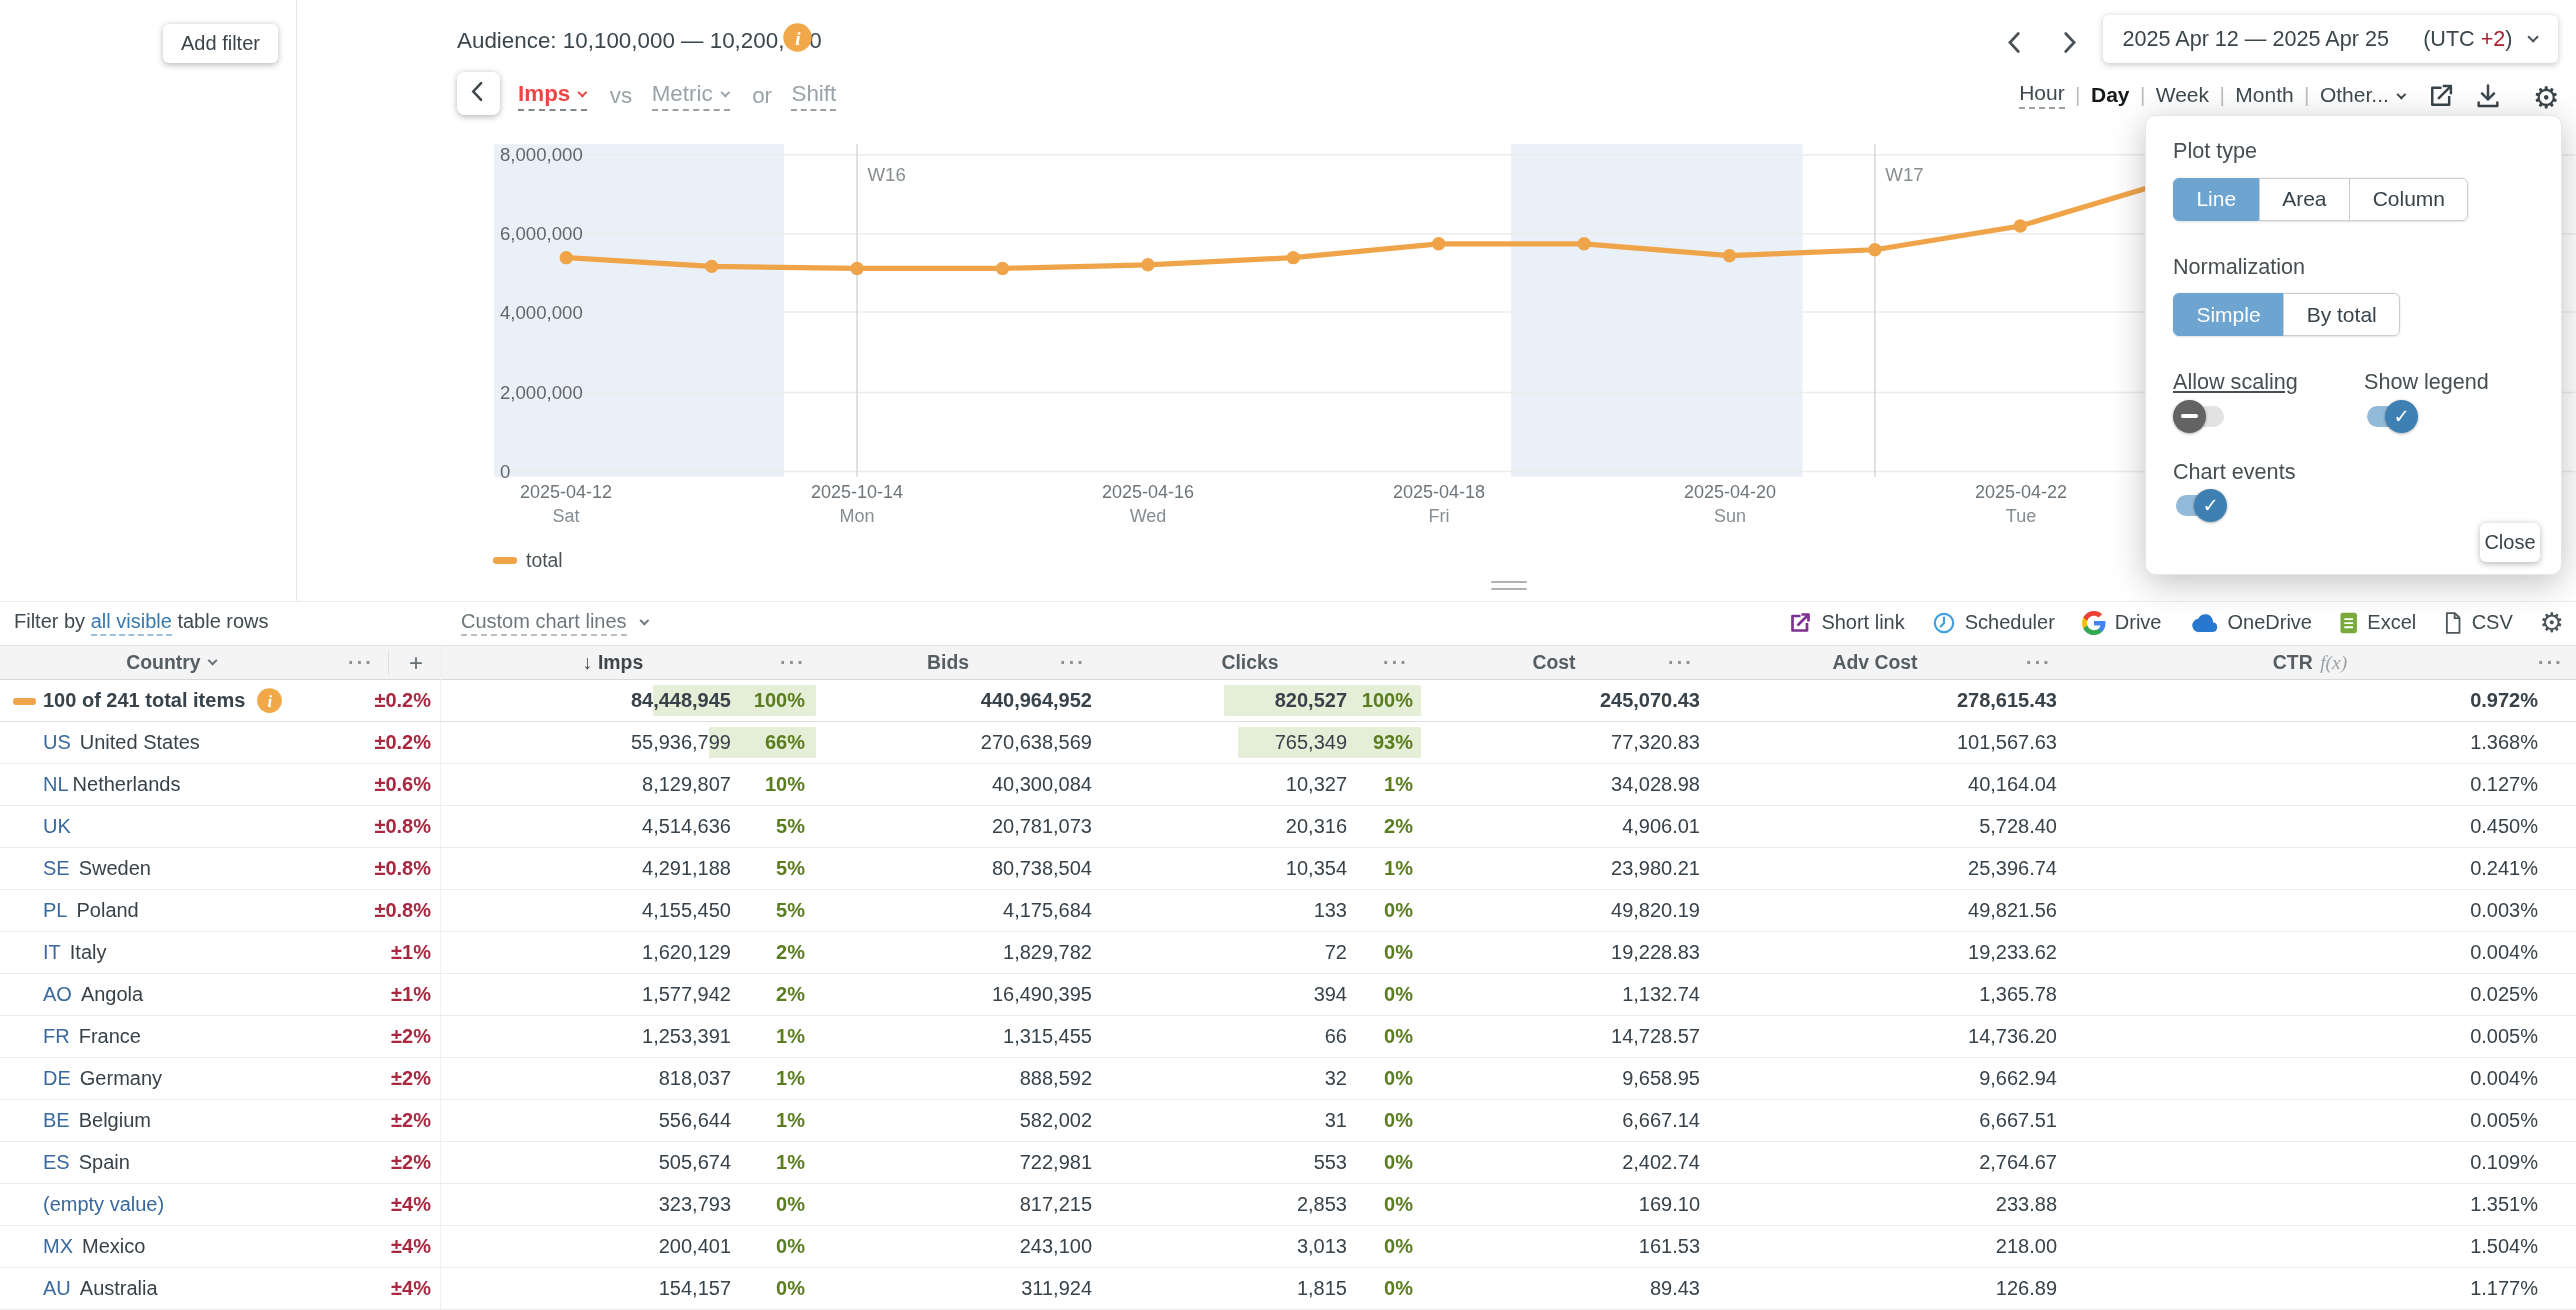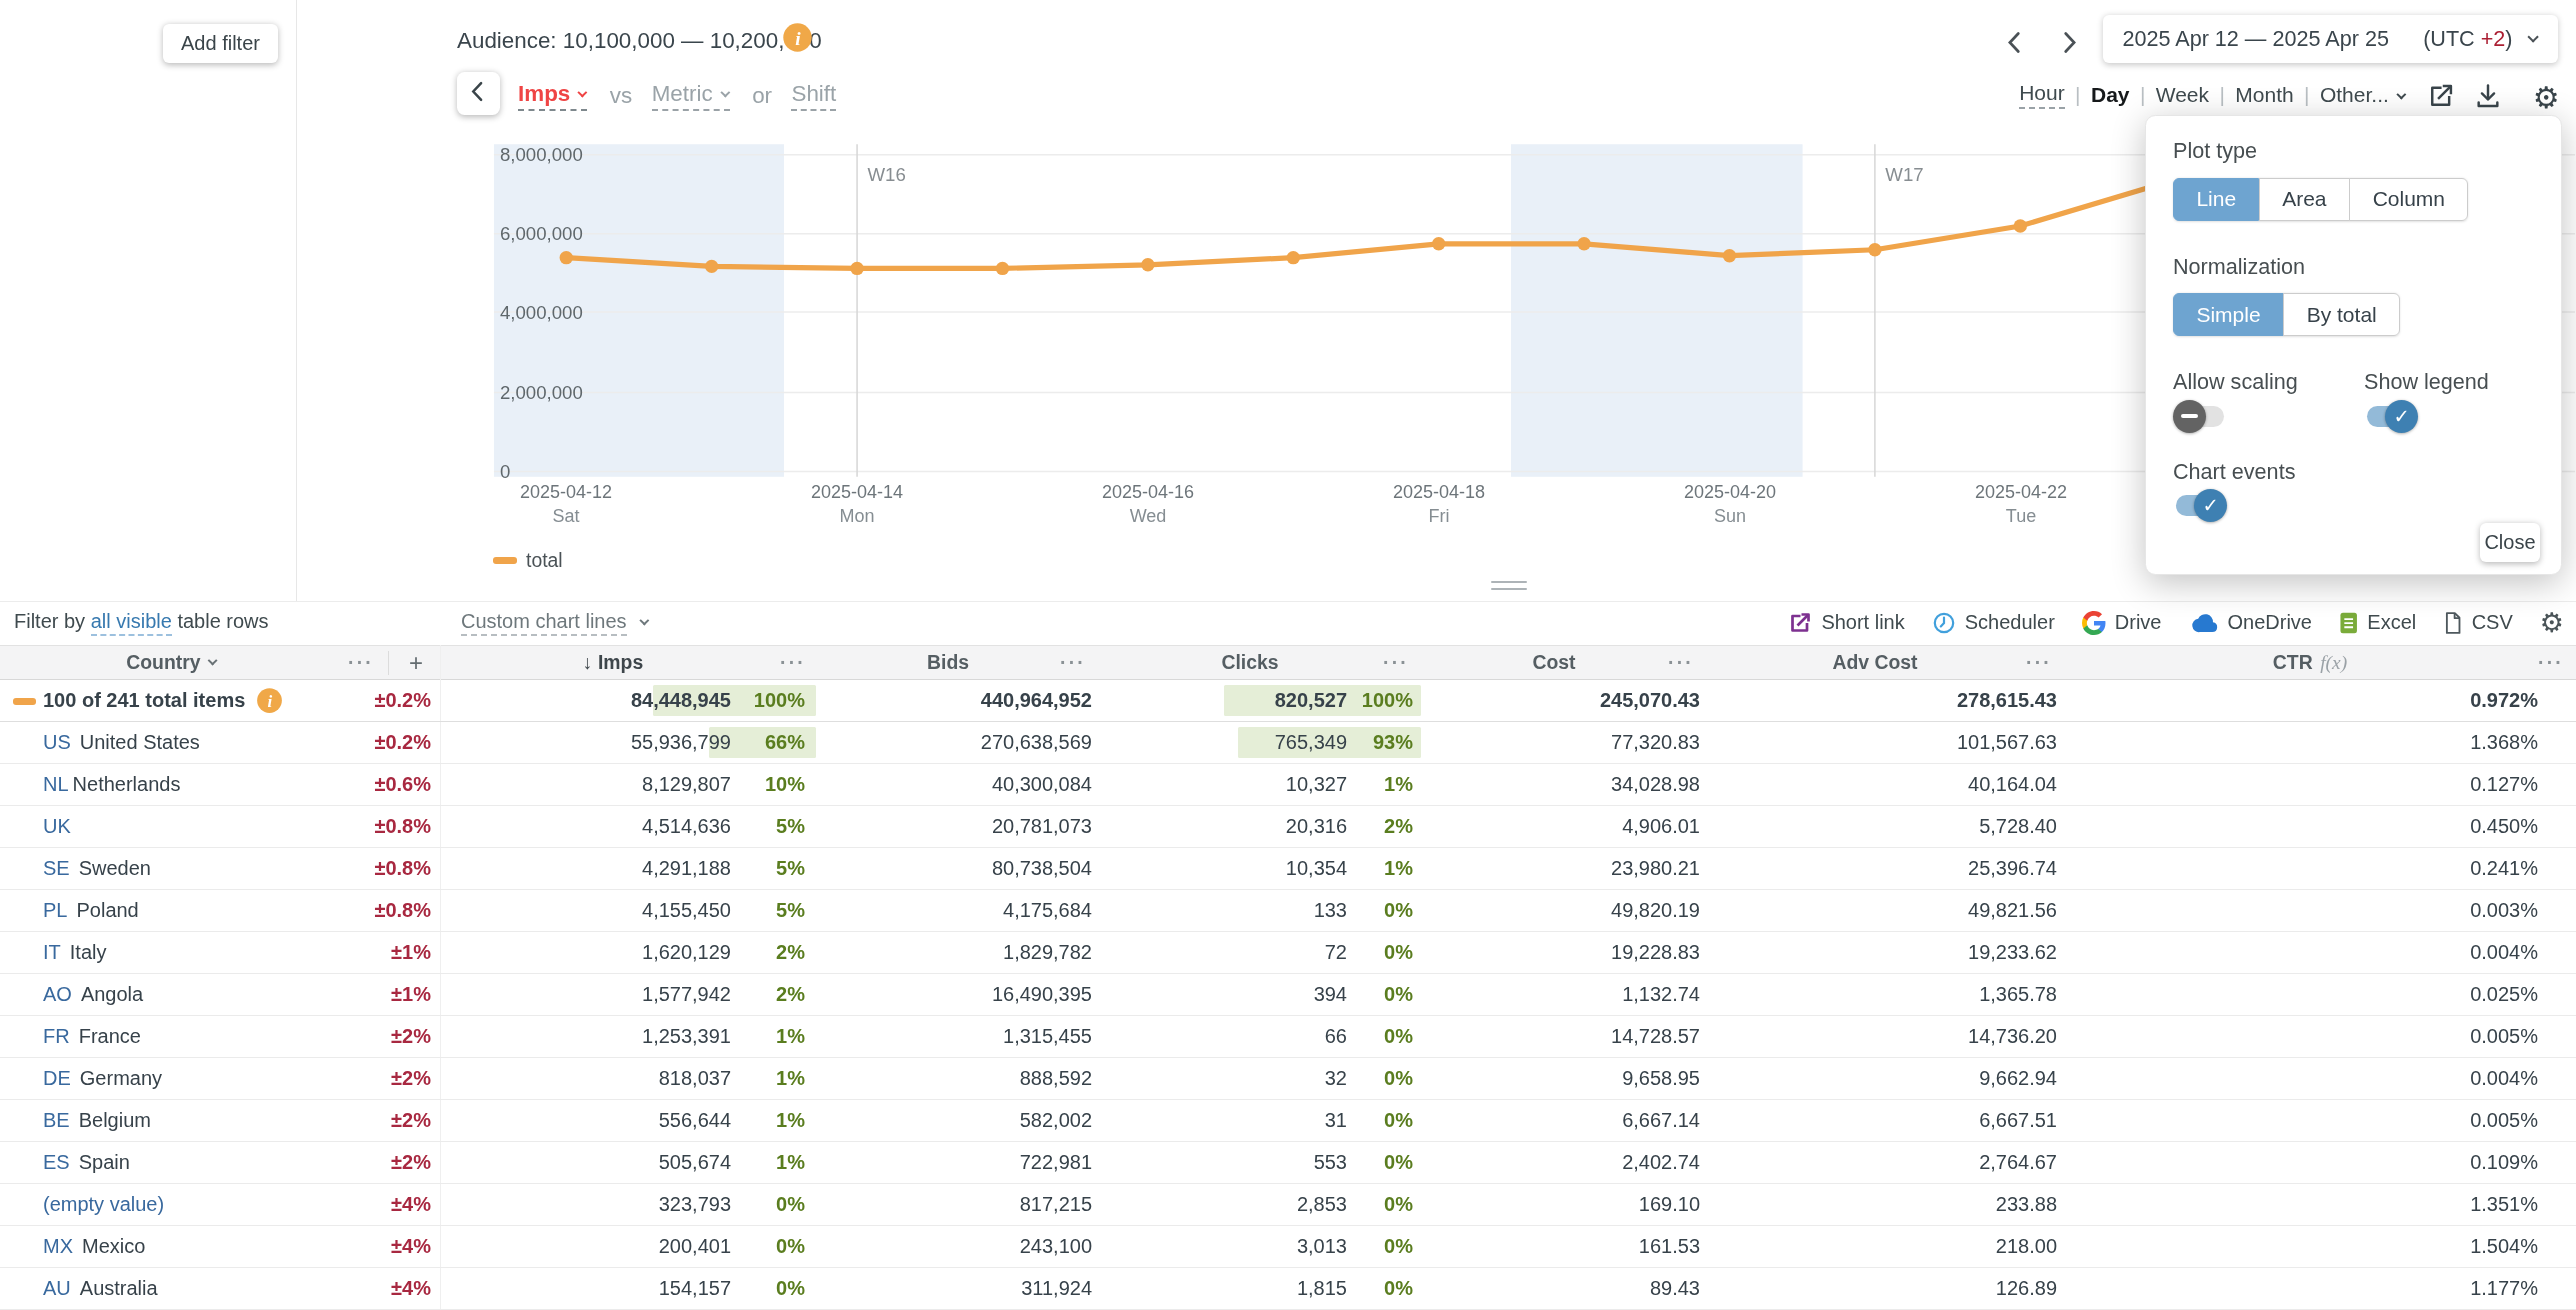--- a/index.html
+++ b/index.html
@@ -206,21 +206,21 @@
       <circle cx="1852" cy="144.5" r="9" fill="#f0a44a"></circle>
       <circle cx="2047" cy="112.6" r="9" fill="#f0a44a"></circle>
       <circle cx="2242" cy="54.2" r="9" fill="#f0a44a"></circle>
     </svg>
   <div id="x-ticks">
       <div class="abs x-tick" style="left: 484px;">
         <div>2025-04-12</div>
         <div class="dow">Sat</div>
       </div>
       <div class="abs x-tick" style="left: 775px;">
-        <div>2025-04-14</div>
+        <div>2025-10-14</div>
         <div class="dow">Mon</div>
       </div>
       <div class="abs x-tick" style="left: 1066px;">
         <div>2025-04-16</div>
         <div class="dow">Wed</div>
       </div>
       <div class="abs x-tick" style="left: 1357px;">
         <div>2025-04-18</div>
         <div class="dow">Fri</div>
       </div>
@@ -596,21 +596,21 @@
         <button class="">Area</button>
         <button class="">Column</button>
       </div>
     <div class="p-label" id="nm-label">Normalization</div>
     <div class="seg" id="nm-seg">
         <button class="on">Simple</button>
         <button class="">By total</button>
       </div>
     <div class="tg-row" id="tg-row1">
         <div class="tg-col">
-          <div class="p-label" style="margin-bottom: 0px;">Allow scaling</div>
+          <div class="p-label" style="margin-bottom: 0px; text-decoration: underline;">Allow scaling</div>
           <div class="toggle off">
             <span class="knob">
               <span class="minus"></span>
             </span>
           </div>
         </div>
         <div class="tg-col">
           <div class="p-label" style="margin-bottom: 0px;">Show legend</div>
           <div class="toggle on">
             <span class="knob">✓</span>

